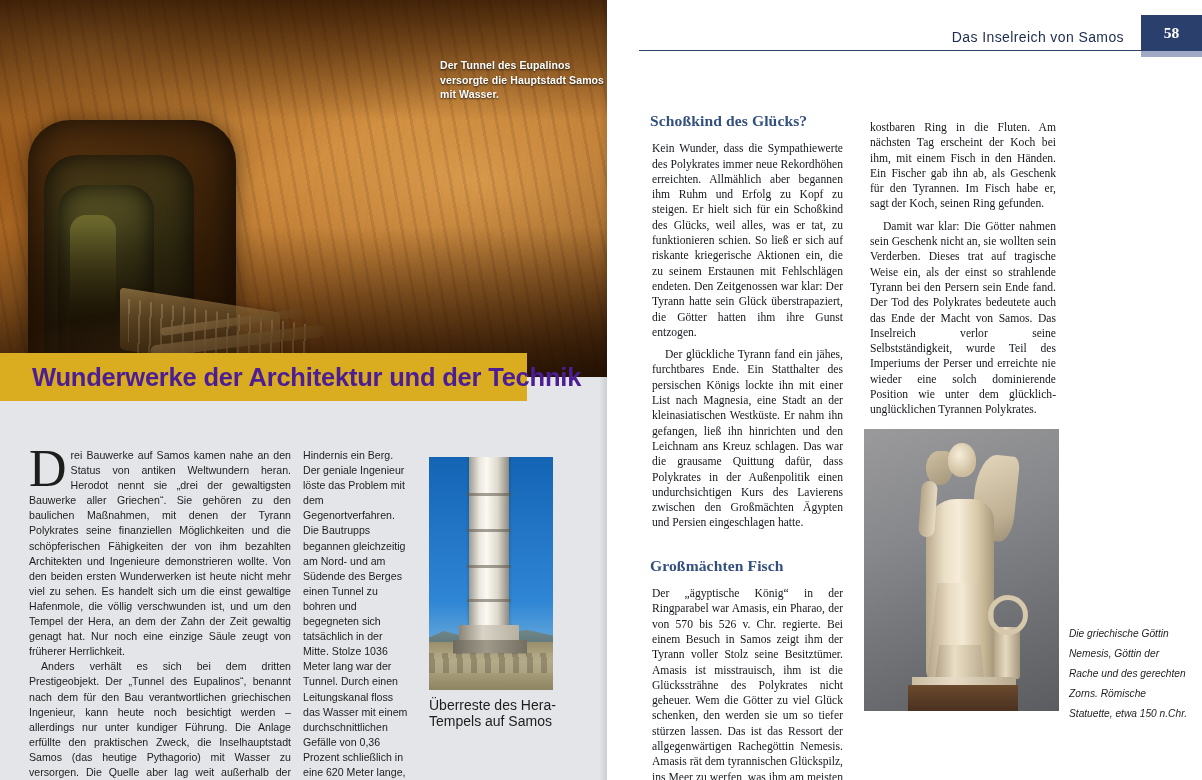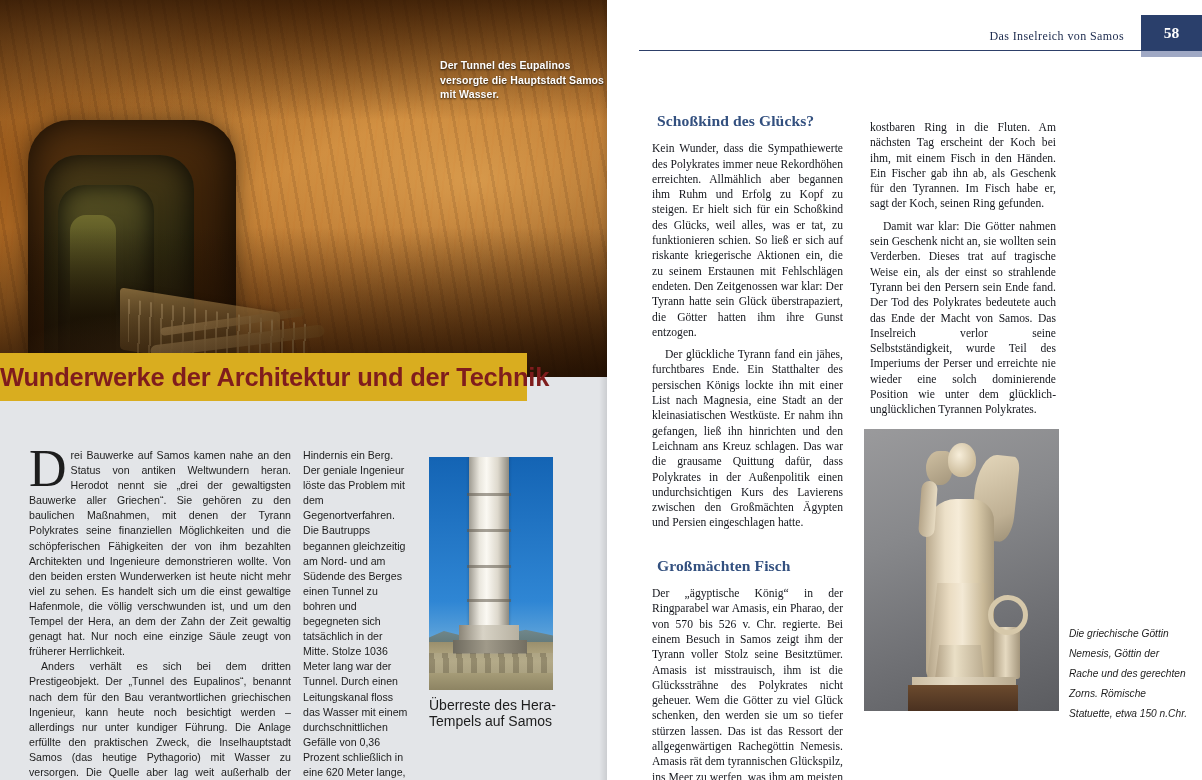--- a/index.html
+++ b/index.html
@@ -153,23 +153,24 @@
   
   .banner {
     position: absolute;
     left: 0; top: 353px;
     width: 527px; height: 48px;
     background: #d9ad1f;
     display: flex;
     align-items: center;
   }
   .banner-title {
-    color: #7f1d1d;
+    color: #4c1d95;
     font-size: 25.5px;
     font-weight: bold;
+    padding-left: 32px;
     letter-spacing: -0.2px;
     white-space: nowrap;
   }
 
   
   .left-body {
     position: absolute;
     left: 0; top: 401px;
     width: 607px; height: 379px;
   }
@@ -275,22 +276,22 @@
   }
   .header-rule {
     position: absolute;
     left: 32px; top: 50px;
     width: 532px; height: 1px;
     background: #2d3f69;
   }
   .header-title {
     position: absolute;
     right: 78px; top: 29px;
-    font-family: Liberation Serif, serif;
-    font-size: 12px;
+    font-family: Liberation Sans, sans-serif;
+    font-size: 14px;
     color: #1c2a4d;
     letter-spacing: 0.4px;
     white-space: nowrap;
     text-align: right;
   }
   .page-number-box {
     position: absolute;
     right: 0; top: 15px;
     width: 61px; height: 36px;
     background: #2a3f6b;
@@ -318,21 +319,21 @@
     text-align: justify;
   }
   .rcol p { margin: 7px; }
   .rcol p + p { text-indent: 13px; }
   .rcol-1 { left: 38px; top: 113px; width: 205px; }
   .rcol-2 { left: 256px; top: 113px; width: 200px; }
   .sec-head {
     font-family: "Liberation Serif", serif;
     font-size: 15.6px;
     color: #33507f;
-    margin: 0 0 13px 12px;
+    margin: 0 0 13px 5px;
     letter-spacing: 0.1px;
   }
   .sec-head.second { margin-top: 27px; }
   .statue-frame {
     position: absolute;
     left: 864px; top: 429px;
     width: 195px; height: 282px;
     background: linear-gradient(160deg, #9a9a9c 0%, #87888b 35%, #6f7074 70%, #5b5c60 100%);
     overflow: hidden;
   }

